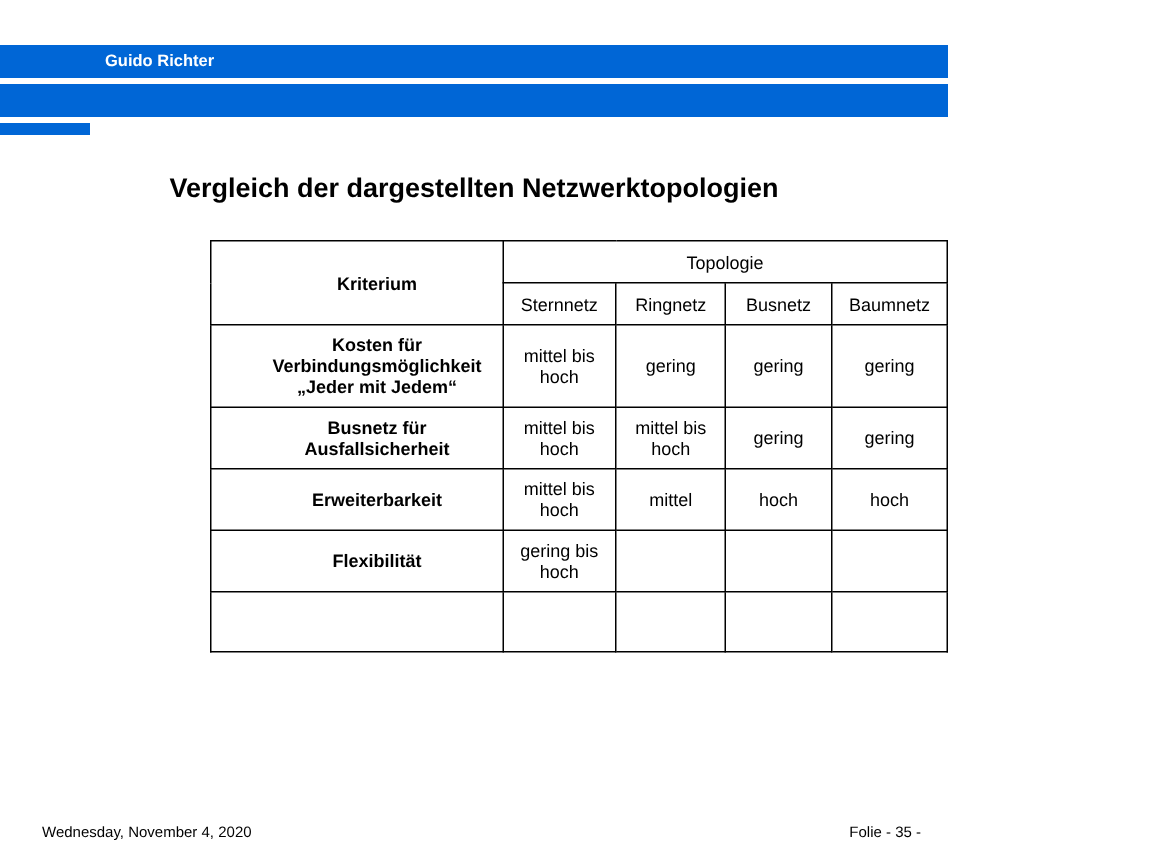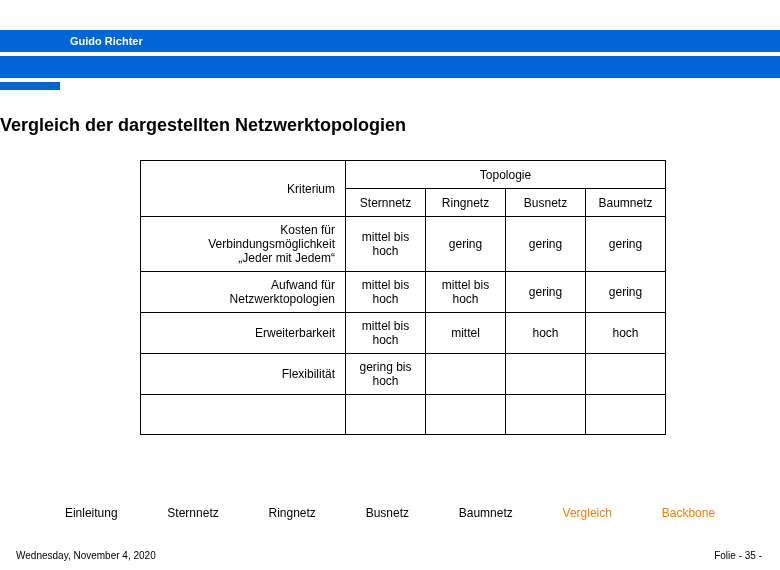--- a/index.html
+++ b/index.html
@@ -1,35 +1,35 @@
 <!DOCTYPE html>
 <html><head>
 <meta charset="utf-8">
 <style>
   * { box-sizing: border-box; margin: 0; padding: 0; }
   html, body { width: 780px; height: 570px; font-family: Arial, sans-serif; background: #fff; color: #000; }
-  .slide { position: relative; width: 780px; height: 570px; }
+  .slide { position: relative; width: 632px; height: 570px; }
   .top-band { position: absolute; left: 0; right: 0; background: #0066d6; }
   .band1 { top: 30px; height: 22px; }
   .band2 { top: 56px; height: 22px; }
   .band3 { top: 82px; height: 8px; width: 60px; }
   .author, .breadcrumb { position: absolute; left: 70px; color: #fff; font-size: 11px; font-weight: bold; }
   .author { top: 35px; }
   .breadcrumb { top: 61px; }
-  .title { position: absolute; top: 115px; left: 0; right: 0; text-align: left; font-size: 18px; font-weight: bold; }
+  .title { position: absolute; top: 115px; left: 0; right: 0; text-align: center; font-size: 18px; font-weight: bold; }
   .tbl { position: absolute; top: 160px; left: 140px; border-collapse: collapse; font-size: 12px; }
   .tbl th, .tbl td { border: 1.5px solid #000; padding: 6px 10px; vertical-align: middle; }
-  .tbl .crit { width: 205px; text-align: right; font-weight: normal; padding-left: 37px; }
+  .tbl .crit { width: 205px; text-align: center; font-weight: bold; padding-left: 37px; }
   .tbl .tcol { width: 80px; text-align: center; font-weight: normal; }
   .tbl .hdr { height: 28px; }
   .nav { position: absolute; bottom: 50px; left: 0; right: 0; display: flex; justify-content: space-around; font-size: 12px; padding: 0 40px; }
   .nav span { color: #000; }
   .nav .hl { color: #f08000; }
   .footer { position: absolute; bottom: 20px; left: 0; right: 0; font-size: 10px; }
-  .date { position: absolute; left: 16px; }
+  .date { position: absolute; left: 28px; }
   .pg { position: absolute; right: 18px; }
 </style>
 </head>
 <body>
 
 <div class="slide">
   <div class="top-band band1"></div>
   <div class="top-band band2"></div>
   <div class="top-band band3"></div>
   <div class="author">Guido Richter</div>
@@ -49,21 +49,21 @@
       <th class="tcol">Baumnetz</th>
     </tr>
     <tr>
       <td class="crit">Kosten für Verbindungsmöglichkeit „Jeder mit Jedem“</td>
       <td class="tcol">mittel bis hoch</td>
       <td class="tcol">gering</td>
       <td class="tcol">gering</td>
       <td class="tcol">gering</td>
     </tr>
     <tr>
-      <td class="crit">Aufwand für Netzwerktopologien</td>
+      <td class="crit">Busnetz für Ausfallsicherheit</td>
       <td class="tcol">mittel bis hoch</td>
       <td class="tcol">mittel bis hoch</td>
       <td class="tcol">gering</td>
       <td class="tcol">gering</td>
     </tr>
     <tr>
       <td class="crit">Erweiterbarkeit</td>
       <td class="tcol">mittel bis hoch</td>
       <td class="tcol">mittel</td>
       <td class="tcol">hoch</td>
@@ -79,27 +79,18 @@
     <tr style="height:40px">
       <td class="crit"></td>
       <td class="tcol"></td>
       <td class="tcol"></td>
       <td class="tcol"></td>
       <td class="tcol"></td>
     </tr>
   </tbody>
     </table>
 
-  <div class="nav">
-    <span>Einleitung</span>
-    <span>Sternnetz</span>
-    <span>Ringnetz</span>
-    <span>Busnetz</span>
-    <span>Baumnetz</span>
-    <span class="hl">Vergleich</span>
-    <span class="hl">Backbone</span>
-  </div>
 
   <div class="footer">
     <span class="date">Wednesday, November 4, 2020</span>
     <span class="pg">Folie - 35 -</span>
   </div>
 </div>
 
 </body></html>

